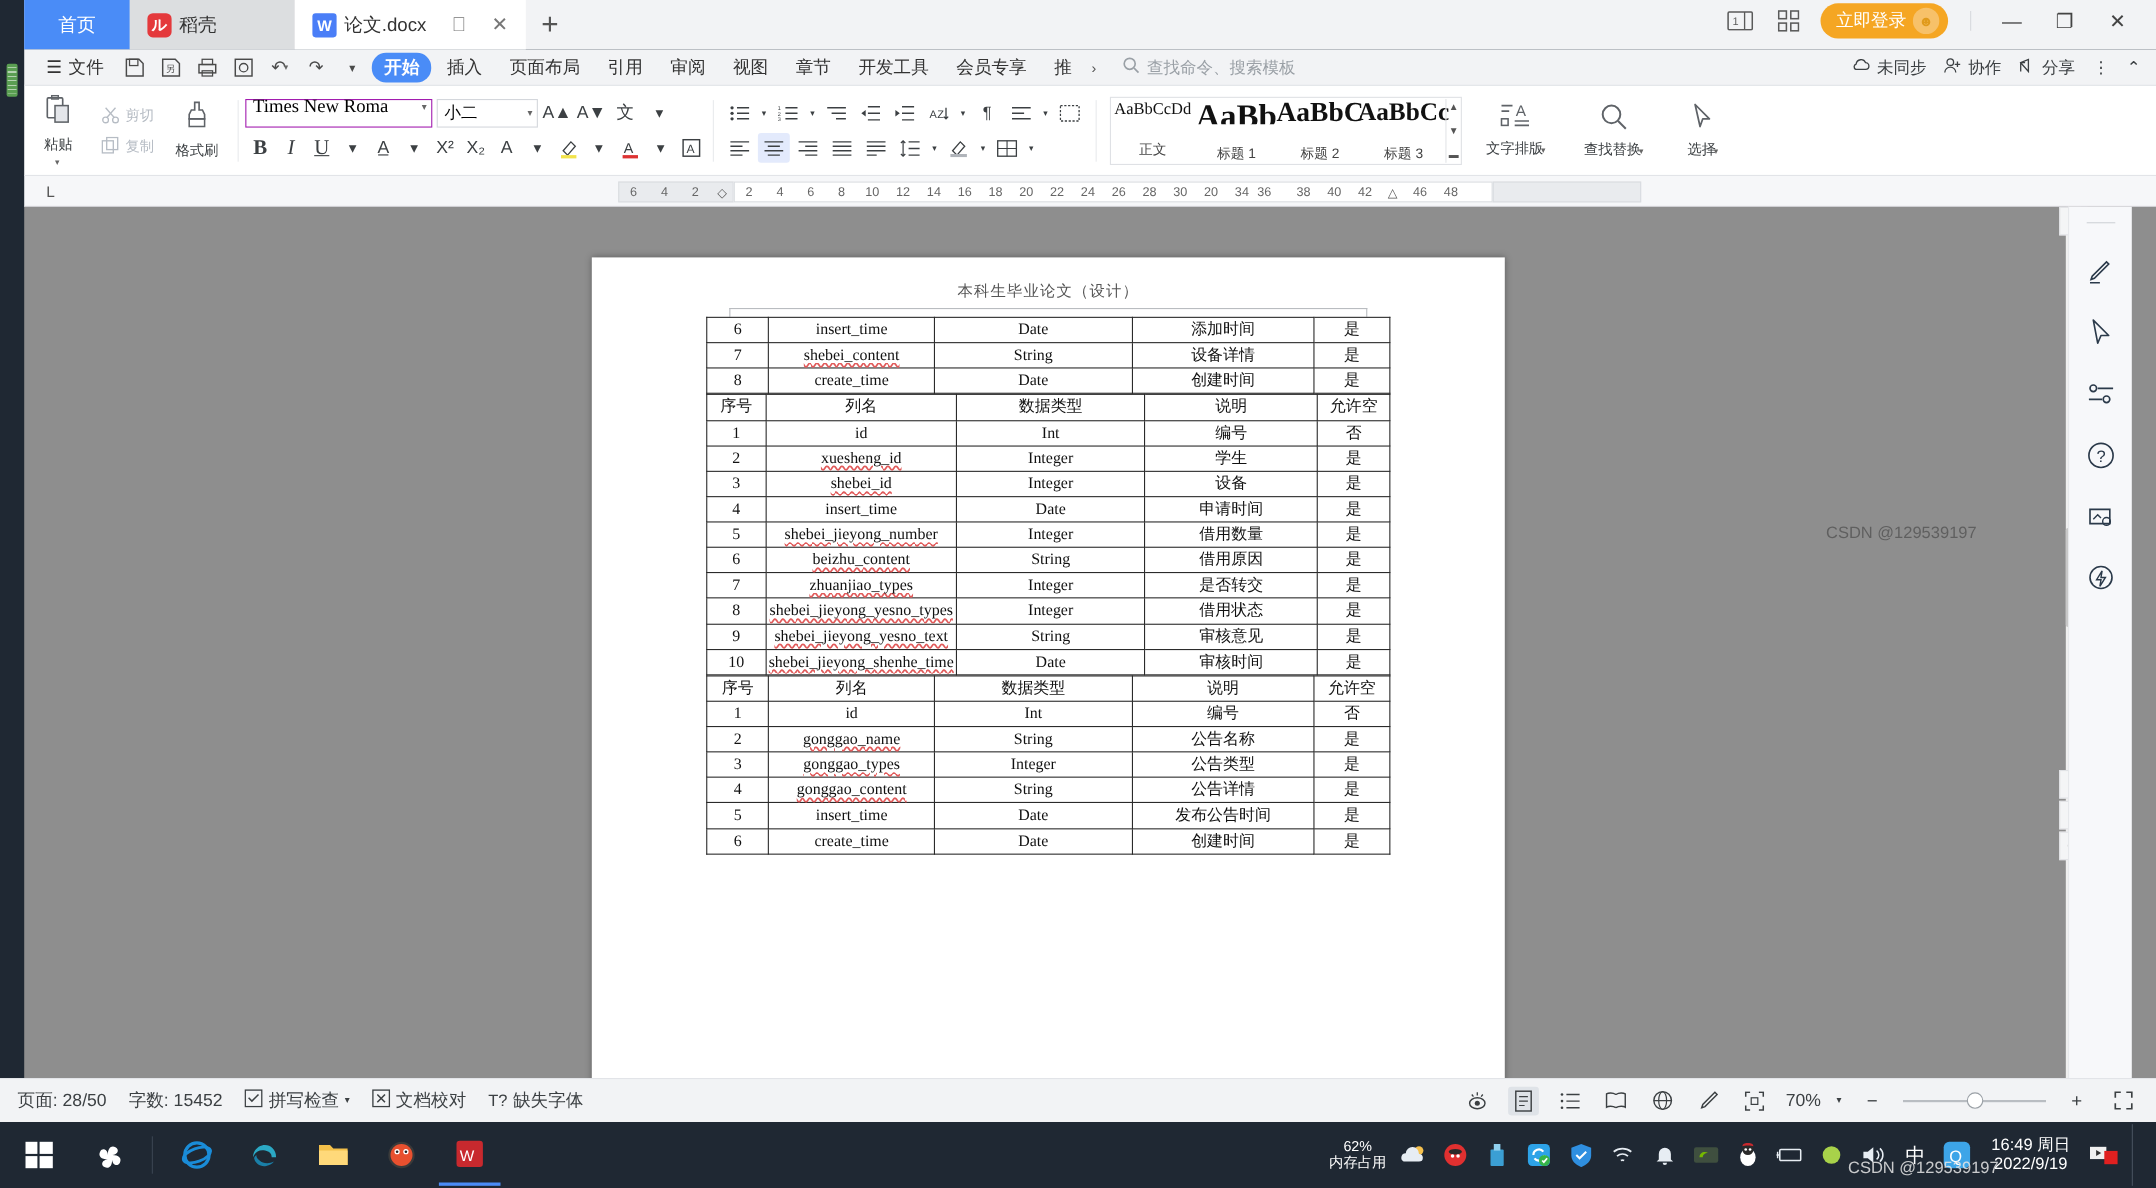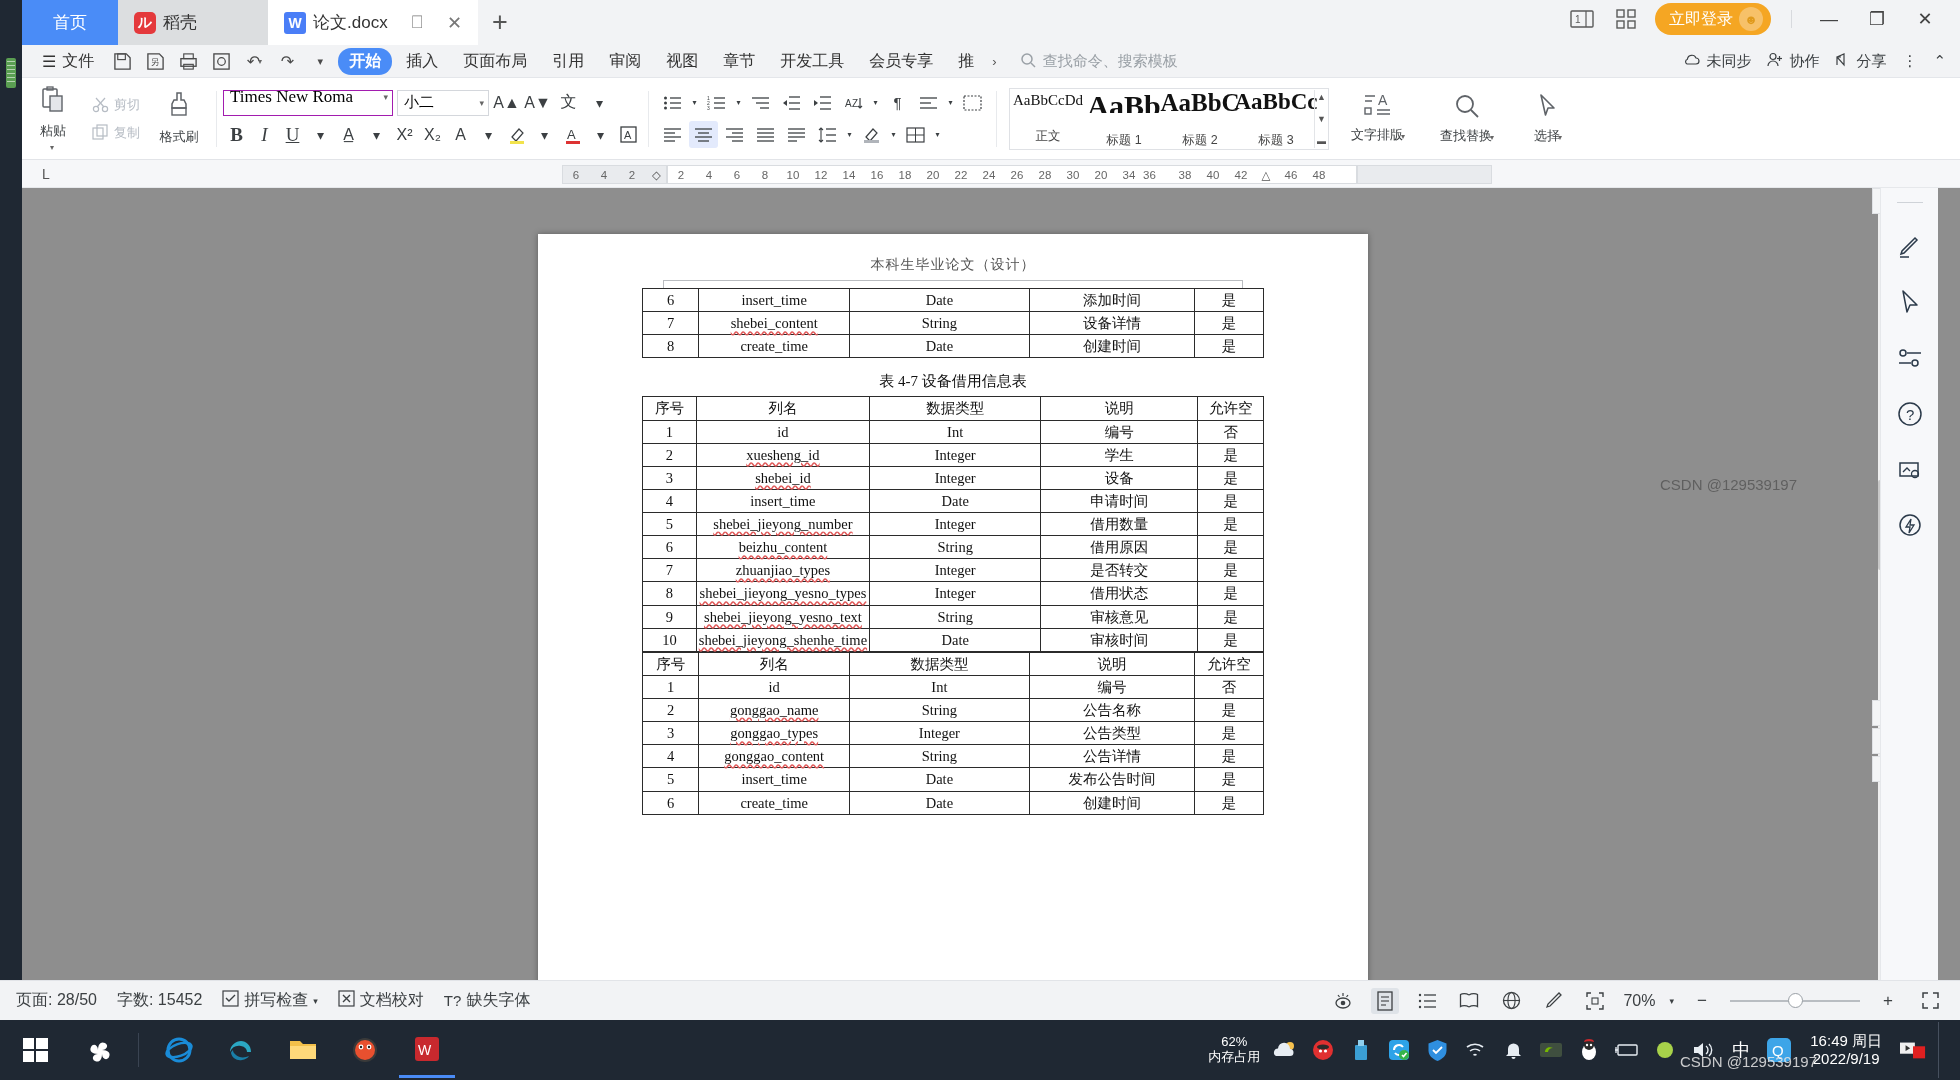--- a/index.html
+++ b/index.html
@@ -669,21 +669,20 @@
           <tr>
             <td class="c0">8</td>
             <td class="c1">create_time</td>
             <td class="c2">Date</td>
             <td class="c3">创建时间</td>
             <td class="c4">是</td>
           </tr>
         </tbody>
       </table>
 
-      <div class="tbl-cap">表 4-7 设备借用信息表</div>
       <table class="doc">
         <thead>
           <tr>
             <td class="c0">序号</td>
             <td class="c1">列名</td>
             <td class="c2">数据类型</td>
             <td class="c3">说明</td>
             <td class="c4">允许空</td>
           </tr>
         </thead>

